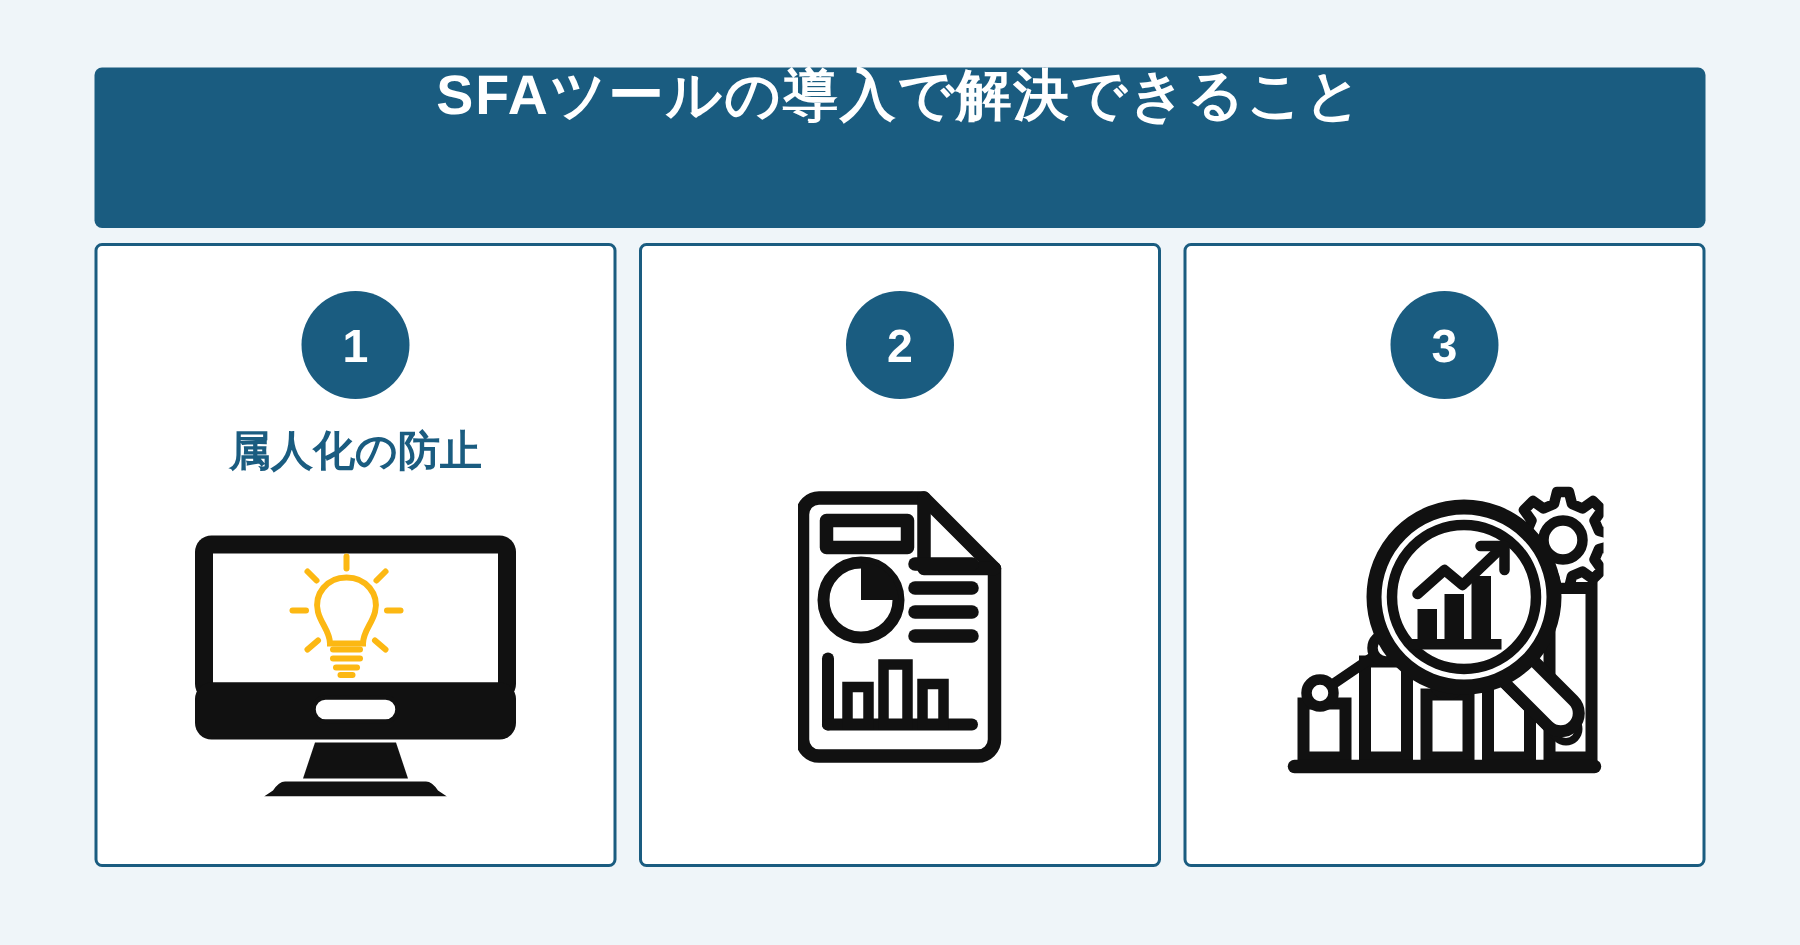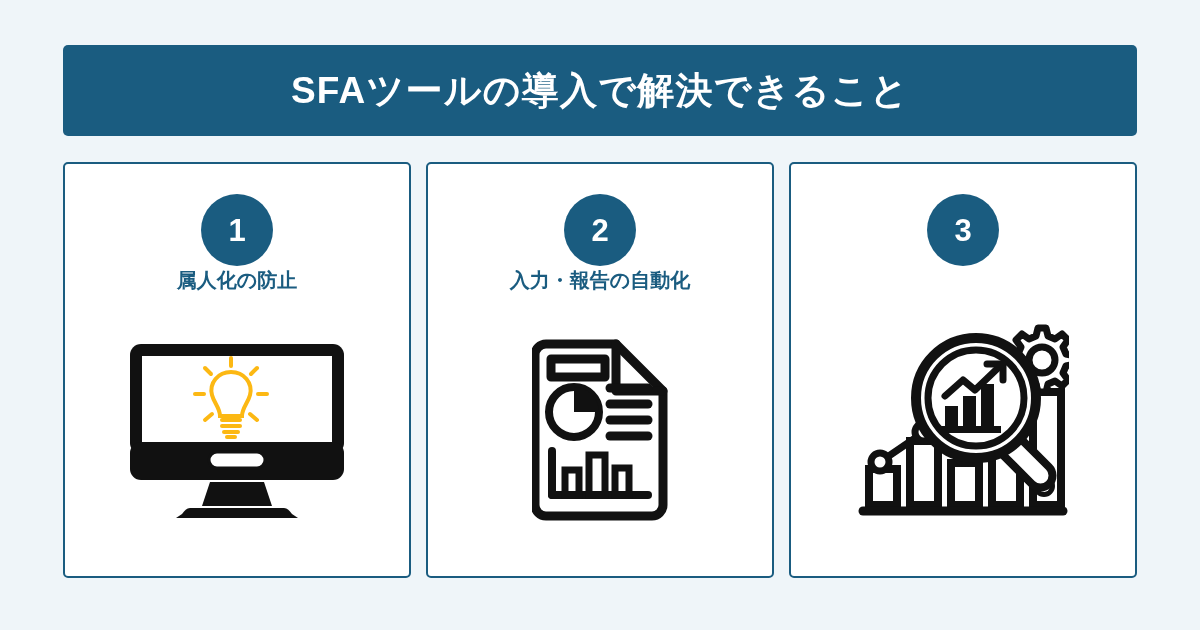--- a/index.html
+++ b/index.html
@@ -15,25 +15,24 @@
     font-family: "Liberation Sans", "DejaVu Sans", sans-serif;
     position: relative;
   }
 
   
   #header-banner {
     position: absolute;
     left: 63px;
     top: 45px;
     width: 1074px;
-    height: 91px;
+    height: 107px;
     background: #1a5c80;
     border-radius: 5px;
     display: flex;
-    align-items: center;
     justify-content: center;
   }
 
   #header-title {
     color: #ffffff;
     font-size: 37px;
     font-weight: bold;
     letter-spacing: 1.2px;
     line-height: 1;
     white-space: nowrap;
@@ -72,23 +71,23 @@
     font-weight: bold;
     display: flex;
     align-items: center;
     justify-content: center;
     margin-top: 30px;
     line-height: 1;
   }
 
   .card-title {
     color: #1a5c80;
-    font-size: 20px;
+    font-size: 28px;
     font-weight: bold;
-    margin-top: 4px;
+    margin-top: 21px;
     line-height: 1;
     white-space: nowrap;
   }
 
   .card-icon {
     flex: 1;
     display: flex;
     align-items: center;
     justify-content: center;
     width: 100%;
@@ -140,21 +139,20 @@
           <path d="M129 26 L123 32"></path>
           <path d="M77 78 L84 72"></path>
           <path d="M129 78 L122 72"></path>
         </g>
       </svg>
     </div>
   </div>
 
   <div class="card">
     <div class="card-number-badge">2</div>
-    <div class="card-title">入力・報告の自動化</div>
     <div class="card-icon">
 
       <svg width="136" height="182" viewBox="0 0 136 182">
         <g fill="none" stroke="#111111" stroke-width="9" stroke-linejoin="round" stroke-linecap="round">
 
           <path d="M14 5 H84 L131 52 V166 A11 11 0 0 1 120 177 H14 A11 11 0 0 1 3 166 V16 A11 11 0 0 1 14 5 Z"></path>
           <path d="M84 5 V52 H131"></path>
 
           <rect x="19" y="20" width="54" height="18"></rect>
         </g>

